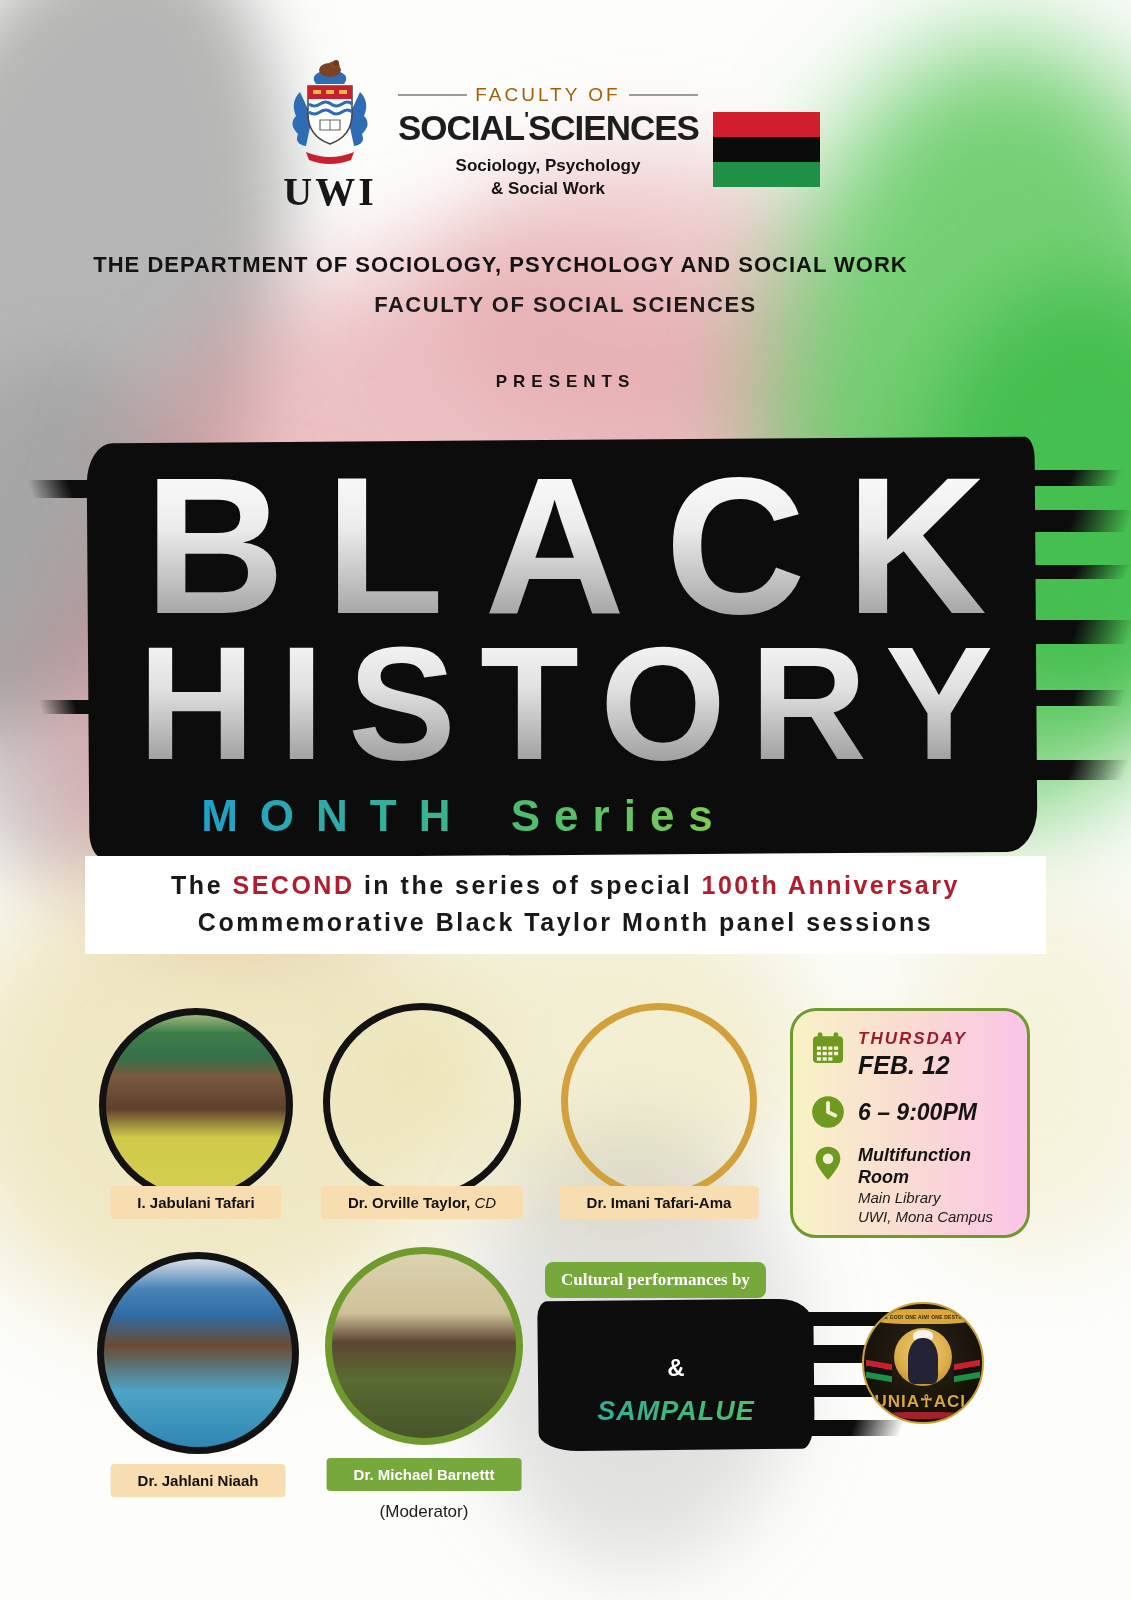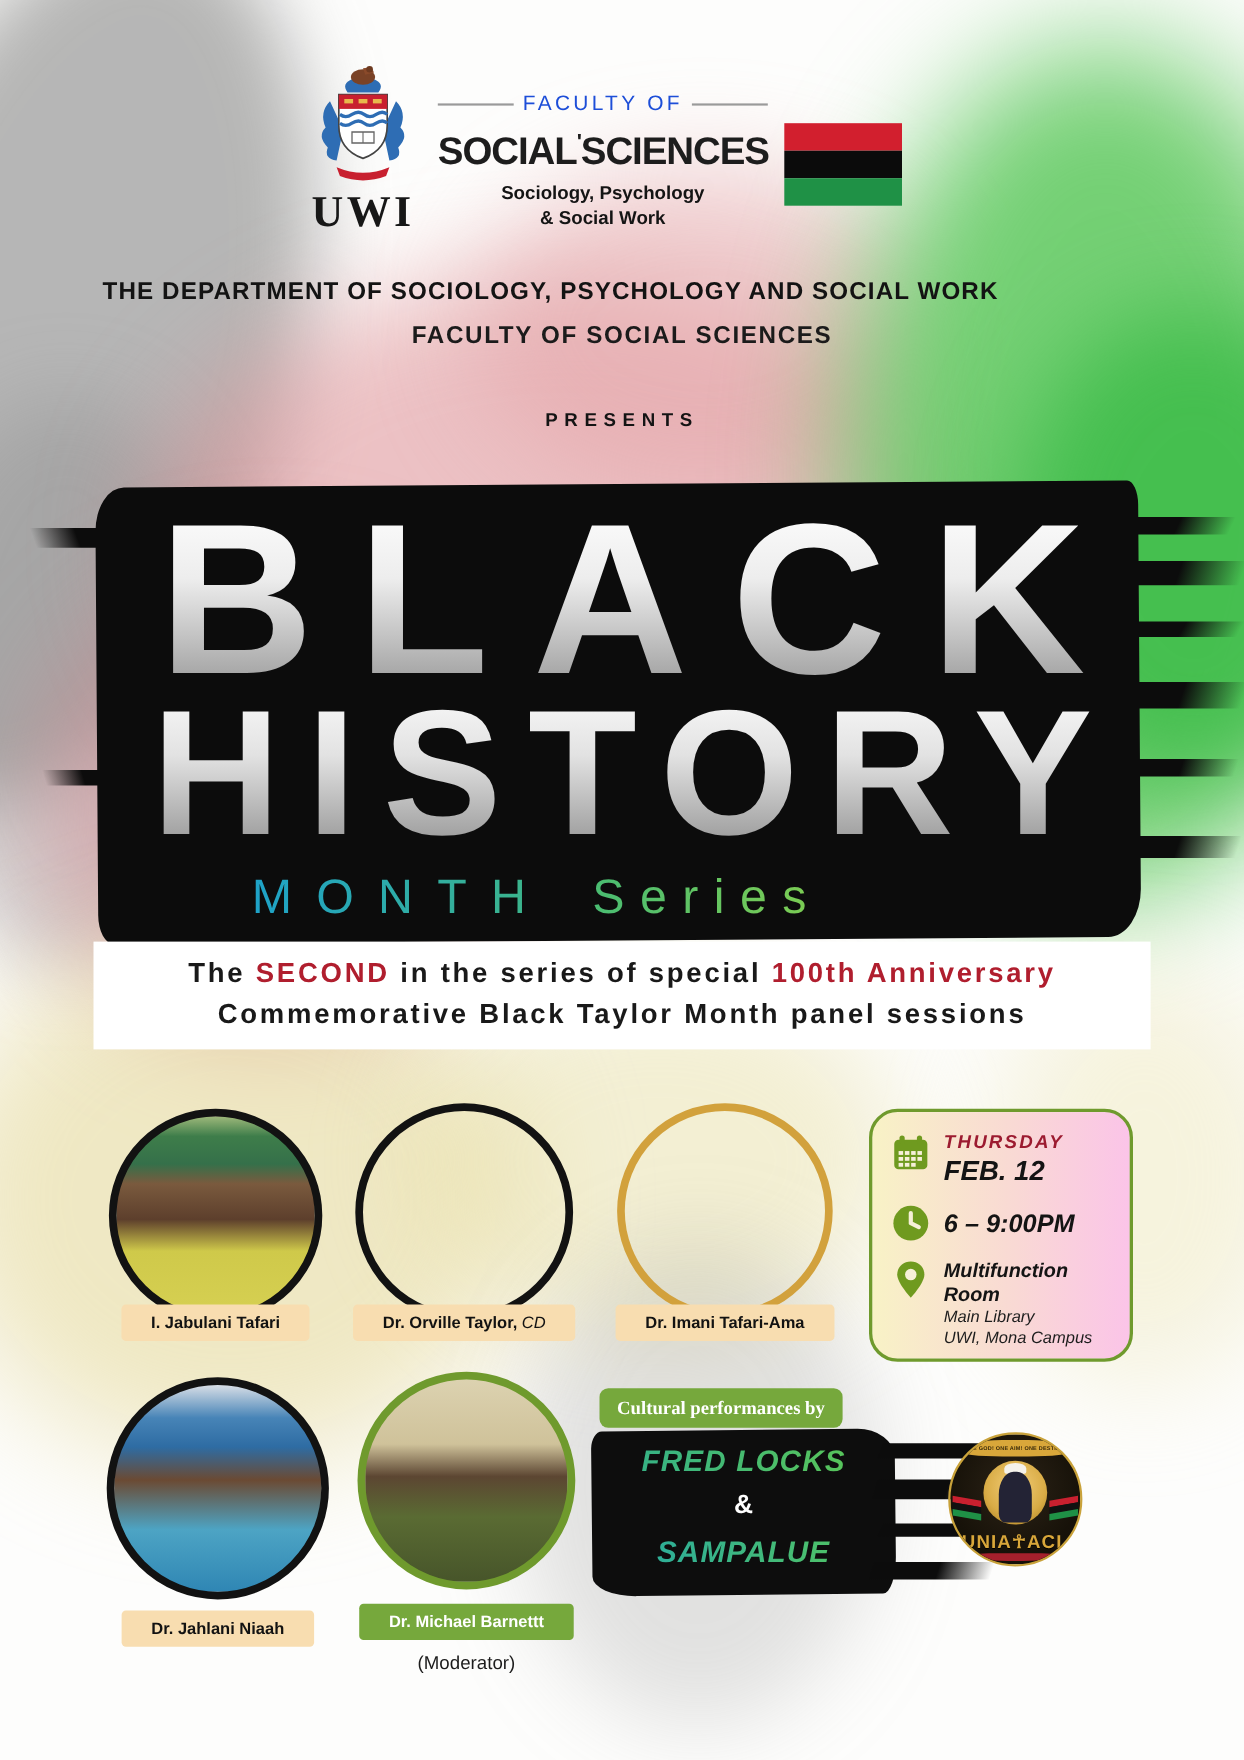--- a/index.html
+++ b/index.html
@@ -19,23 +19,23 @@
   .sm-yellow1{left:-60px;top:850px;width:540px;height:480px;background:rgba(226,211,140,.5);filter:blur(52px);}
   .sm-yellow2{left:380px;top:890px;width:440px;height:330px;background:rgba(231,221,162,.45);filter:blur(46px);}
   .sm-yellow3{left:900px;top:880px;width:280px;height:380px;background:rgba(236,227,176,.4);filter:blur(48px);}
   .sm-grey3{left:470px;top:1130px;width:330px;height:440px;background:rgba(128,128,128,.22);filter:blur(40px);}
 
   
   .crest{position:absolute;left:286px;top:58px;width:88px;height:112px;}
   .uwi-text{position:absolute;left:266px;top:168px;width:128px;text-align:center;
     font-family:"Liberation Serif",serif;font-size:40px;font-weight:700;letter-spacing:3px;color:#171717;}
   .fss{position:absolute;left:398px;top:84px;width:300px;text-align:center;}
-  .fss-row1{display:flex;align-items:center;gap:8px;color:#1d4ed8;font-size:19px;letter-spacing:3px;font-weight:400;}
+  .fss-row1{display:flex;align-items:center;gap:8px;color:#a16207;font-size:19px;letter-spacing:3px;font-weight:400;}
   .fss-row1 .rule{flex:1;height:2px;background:#9a9a9a;}
-  .fss-main{margin-top:12px;font-size:35px;font-weight:800;letter-spacing:-1px;color:#1d1d1d;white-space:nowrap;}
+  .fss-main{margin-top:2px;font-size:35px;font-weight:800;letter-spacing:-1px;color:#1d1d1d;white-space:nowrap;}
   .fss-main .mark{font-size:20px;vertical-align:top;font-weight:800;}
   .fss-sub{margin-top:6px;font-size:17px;font-weight:700;color:#141414;line-height:23px;}
   .flag{position:absolute;left:713px;top:112px;width:107px;height:75px;display:flex;flex-direction:column;}
   .flag div{flex:1;}
 
   
   .dept{position:absolute;left:0;width:1001px;top:252px;text-align:center;font-size:22px;font-weight:800;letter-spacing:1px;color:#131313;}
   .faculty{position:absolute;left:0;width:1131px;top:292px;text-align:center;font-size:22px;font-weight:600;letter-spacing:1.5px;color:#1b1b1b;}
   .presents{position:absolute;left:0;width:1131px;top:372px;text-align:center;font-size:17px;font-weight:600;letter-spacing:6px;color:#141414;}
 
@@ -52,21 +52,21 @@
   .stk6{left:1002px;top:760px;width:124px;height:20px;}
   .stk7{left:30px;top:480px;width:90px;height:18px;transform:skewX(20deg) scaleX(-1);}
   .stk8{left:40px;top:700px;width:80px;height:14px;transform:skewX(16deg) scaleX(-1);}
 
   .grad-text{background-clip:text;-webkit-background-clip:text;color:transparent;-webkit-text-fill-color:transparent;}
   .title-word{position:absolute;left:0;width:1131px;text-align:center;font-weight:800;line-height:1;z-index:3;}
   .title-w1{top:448px;font-size:195px;letter-spacing:40px;text-indent:40px;
     background-image:linear-gradient(180deg,#ffffff 0%,#ededed 40%,#8f8f8f 100%);}
   .title-w2{top:622px;font-size:162px;letter-spacing:24px;text-indent:24px;
     background-image:linear-gradient(180deg,#fbfbfb 0%,#e2e2e2 40%,#8c8c8c 100%);}
-  .month-series{position:absolute;left:0;width:928px;top:794px;text-align:center;z-index:3;font-weight:400;font-size:44px;line-height:1;margin-left:24px;}
+  .month-series{position:absolute;left:0;width:928px;top:794px;text-align:center;z-index:3;font-weight:700;font-size:44px;line-height:1;}
   .ms-month{letter-spacing:22px;background-image:linear-gradient(90deg,#1ea2c8,#3eb687);}
   .ms-series{margin-left:26px;letter-spacing:14px;background-image:linear-gradient(90deg,#49bc72,#7ecd52);}
 
   
   .tagline{position:absolute;left:85px;top:856px;width:961px;background:#ffffff;z-index:4;
     text-align:center;font-size:25px;font-weight:800;letter-spacing:2.5px;line-height:37px;padding:11px 0 13px;color:#191919;}
   .tagline .red{color:#b01e2e;}
 
   
   .panelists-badge{position:absolute;left:565px;top:946px;transform:translateX(-50%);z-index:4;
@@ -282,21 +282,20 @@
       </div>
     </div>
   </div>
 
   <div class="perf-label">Cultural performances by</div>
   <div class="perf-brush"></div>
   <div class="streak pstk1"></div>
   <div class="streak pstk2"></div>
   <div class="streak pstk3"></div>
   <div class="streak pstk4"></div>
-  <div class="perf-text artist1 grad-text">FRED LOCKS</div>
   <div class="perf-text amp">&amp;</div>
   <div class="perf-text artist2 grad-text">SAMPALUE</div>
 
   <div class="unia">
     <div class="unia-banner">ONE GOD! ONE AIM! ONE DESTINY!</div>
     <div class="unia-disc"></div>
     <div class="unia-plume"></div>
     <div class="unia-figure"></div>
     <div class="unia-rib rib-l">
       <div style="background:#c8202f"></div>

